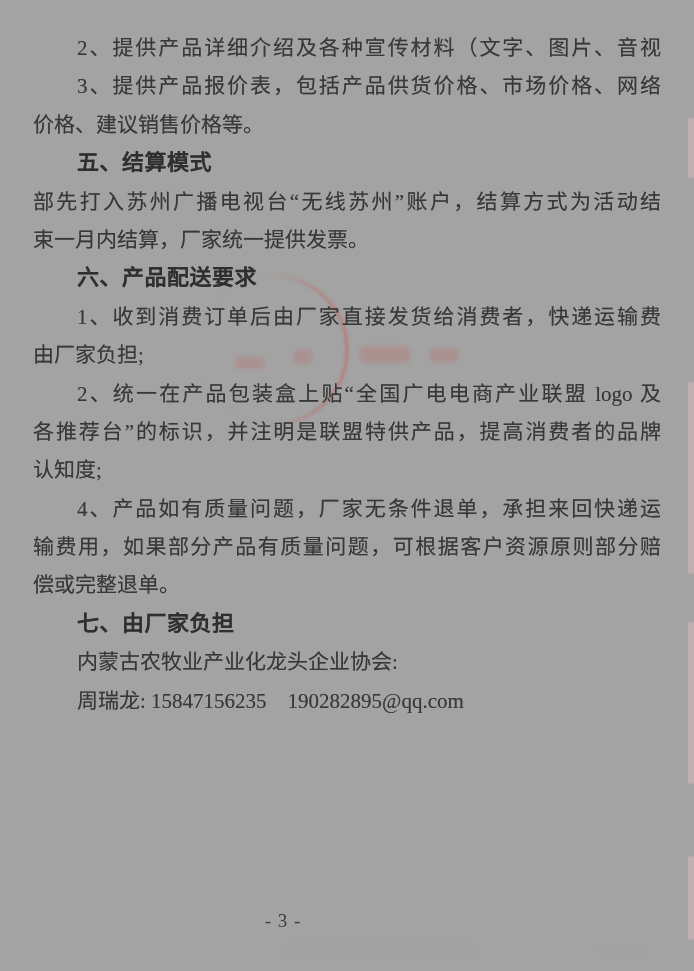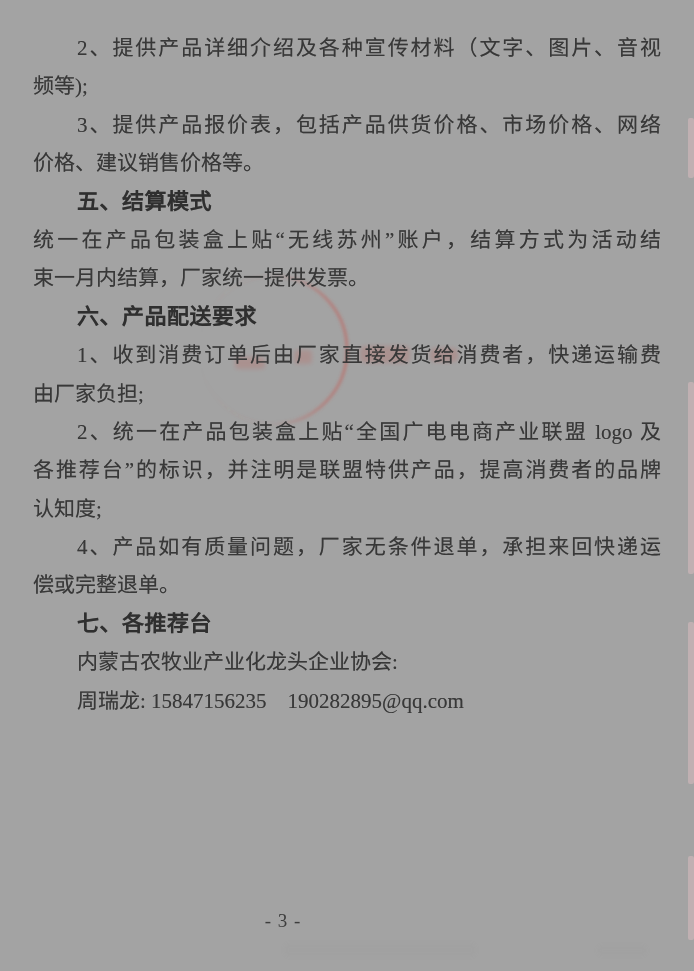--- a/index.html
+++ b/index.html
@@ -103,51 +103,51 @@
       <rect x="45" y="95" width="30" height="12" rx="4"></rect>
       <rect x="104" y="88" width="18" height="14" rx="4"></rect>
       <rect x="170" y="84" width="50" height="17" rx="5"></rect>
       <rect x="240" y="86" width="28" height="14" rx="5"></rect>
     </g>
   </svg>
 
   <div class="doc">
       <div class="para body">
         <div class="line indent justify">2、提供产品详细介绍及各种宣传材料（文字、图片、音视</div>
-        <div class="line">频等);</div>
       </div>
       <div class="para body">
         <div class="line indent justify">3、提供产品报价表，包括产品供货价格、市场价格、网络</div>
         <div class="line">价格、建议销售价格等。</div>
       </div>
       <div class="para heading">
         <div class="line indent">五、结算模式</div>
       </div>
       <div class="para body">
-        <div class="line justify">统一在产品包装盒上贴“无线苏州”账户，结算方式为活动结</div>
+        <div class="line justify">部先打入苏州广播电视台“无线苏州”账户，结算方式为活动结</div>
         <div class="line">束一月内结算，厂家统一提供发票。</div>
       </div>
       <div class="para heading">
         <div class="line indent">六、产品配送要求</div>
       </div>
       <div class="para body">
         <div class="line indent justify">1、收到消费订单后由厂家直接发货给消费者，快递运输费</div>
         <div class="line">由厂家负担;</div>
       </div>
       <div class="para body">
         <div class="line indent justify">2、统一在产品包装盒上贴“全国广电电商产业联盟 logo 及</div>
         <div class="line justify">各推荐台”的标识，并注明是联盟特供产品，提高消费者的品牌</div>
         <div class="line">认知度;</div>
       </div>
       <div class="para body">
         <div class="line indent justify">4、产品如有质量问题，厂家无条件退单，承担来回快递运</div>
+        <div class="line justify">输费用，如果部分产品有质量问题，可根据客户资源原则部分赔</div>
         <div class="line">偿或完整退单。</div>
       </div>
       <div class="para heading">
-        <div class="line indent">七、各推荐台</div>
+        <div class="line indent">七、由厂家负担</div>
       </div>
       <div class="para body">
         <div class="line indent">内蒙古农牧业产业化龙头企业协会:</div>
       </div>
       <div class="para body">
         <div class="line indent">周瑞龙: 15847156235    190282895@qq.com</div>
       </div>
     </div>
 
   <div class="footer-pagenum">- 3 -</div>

